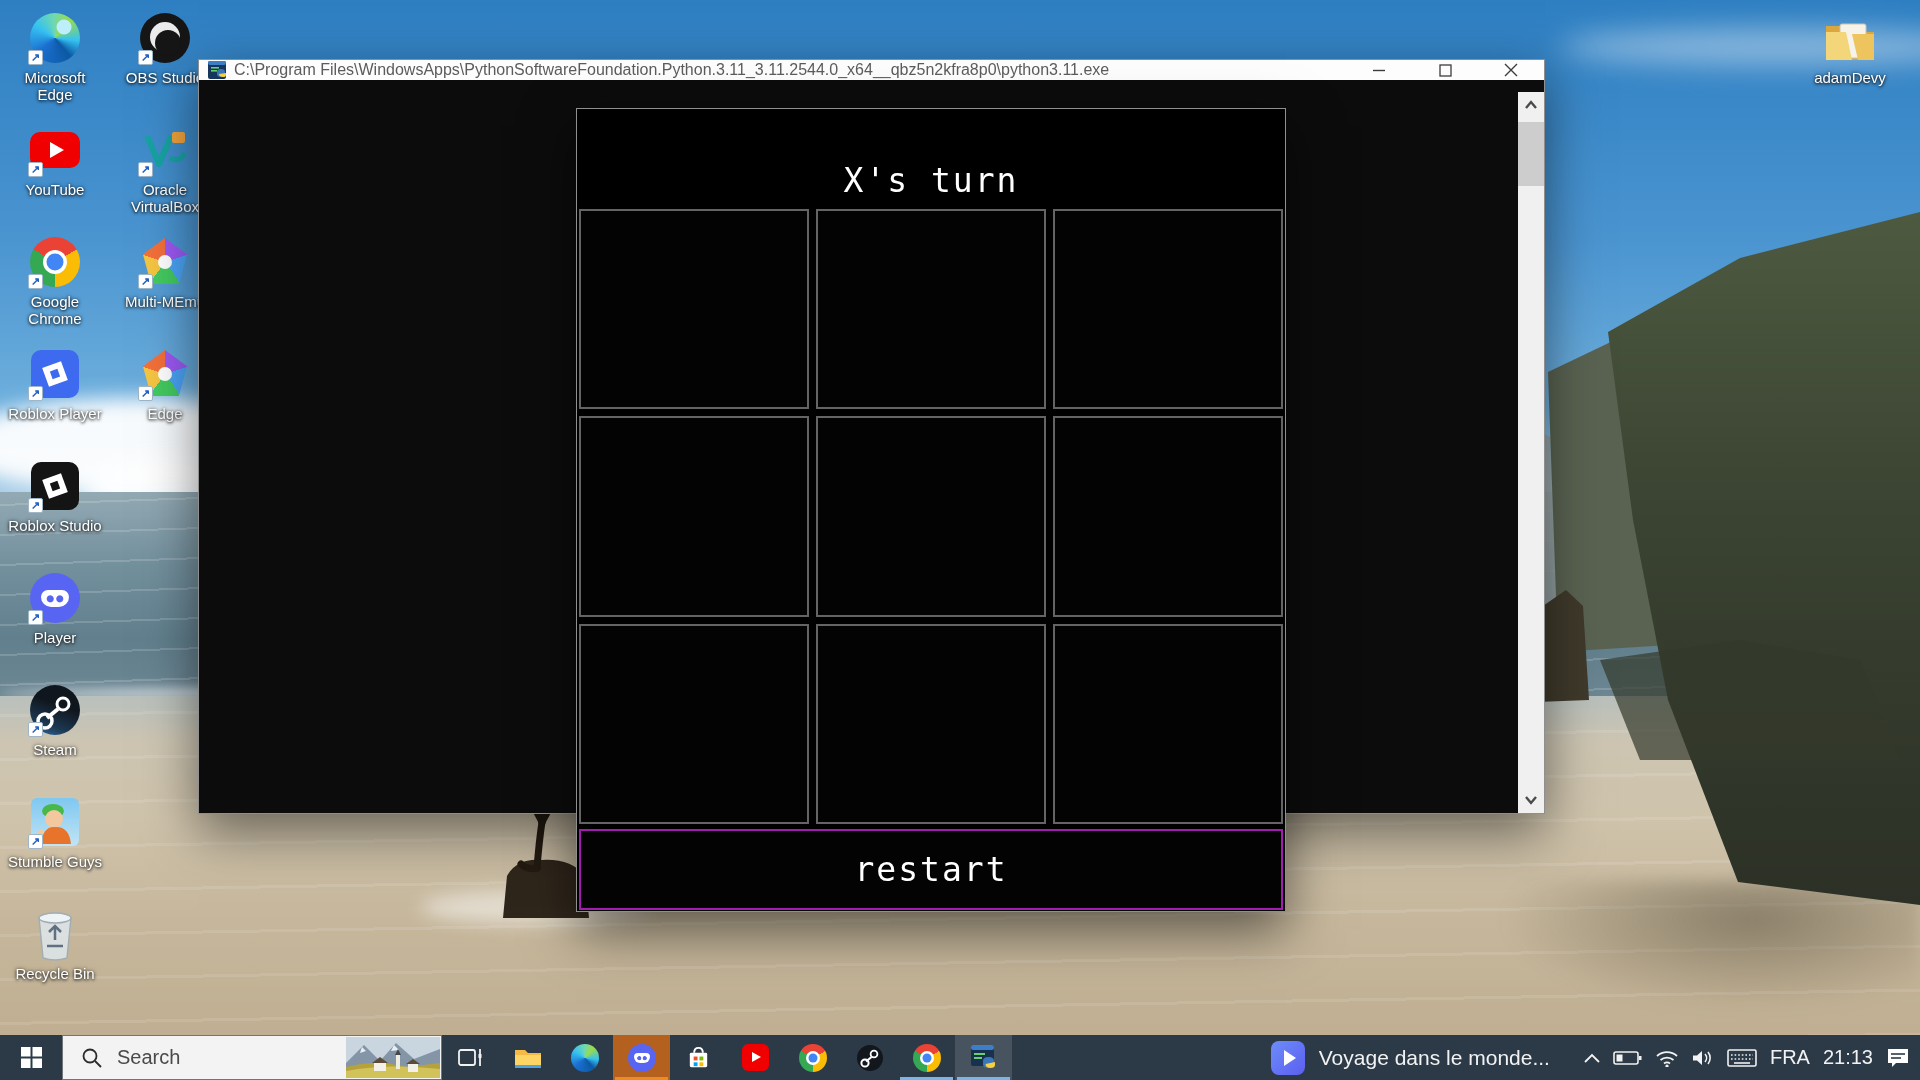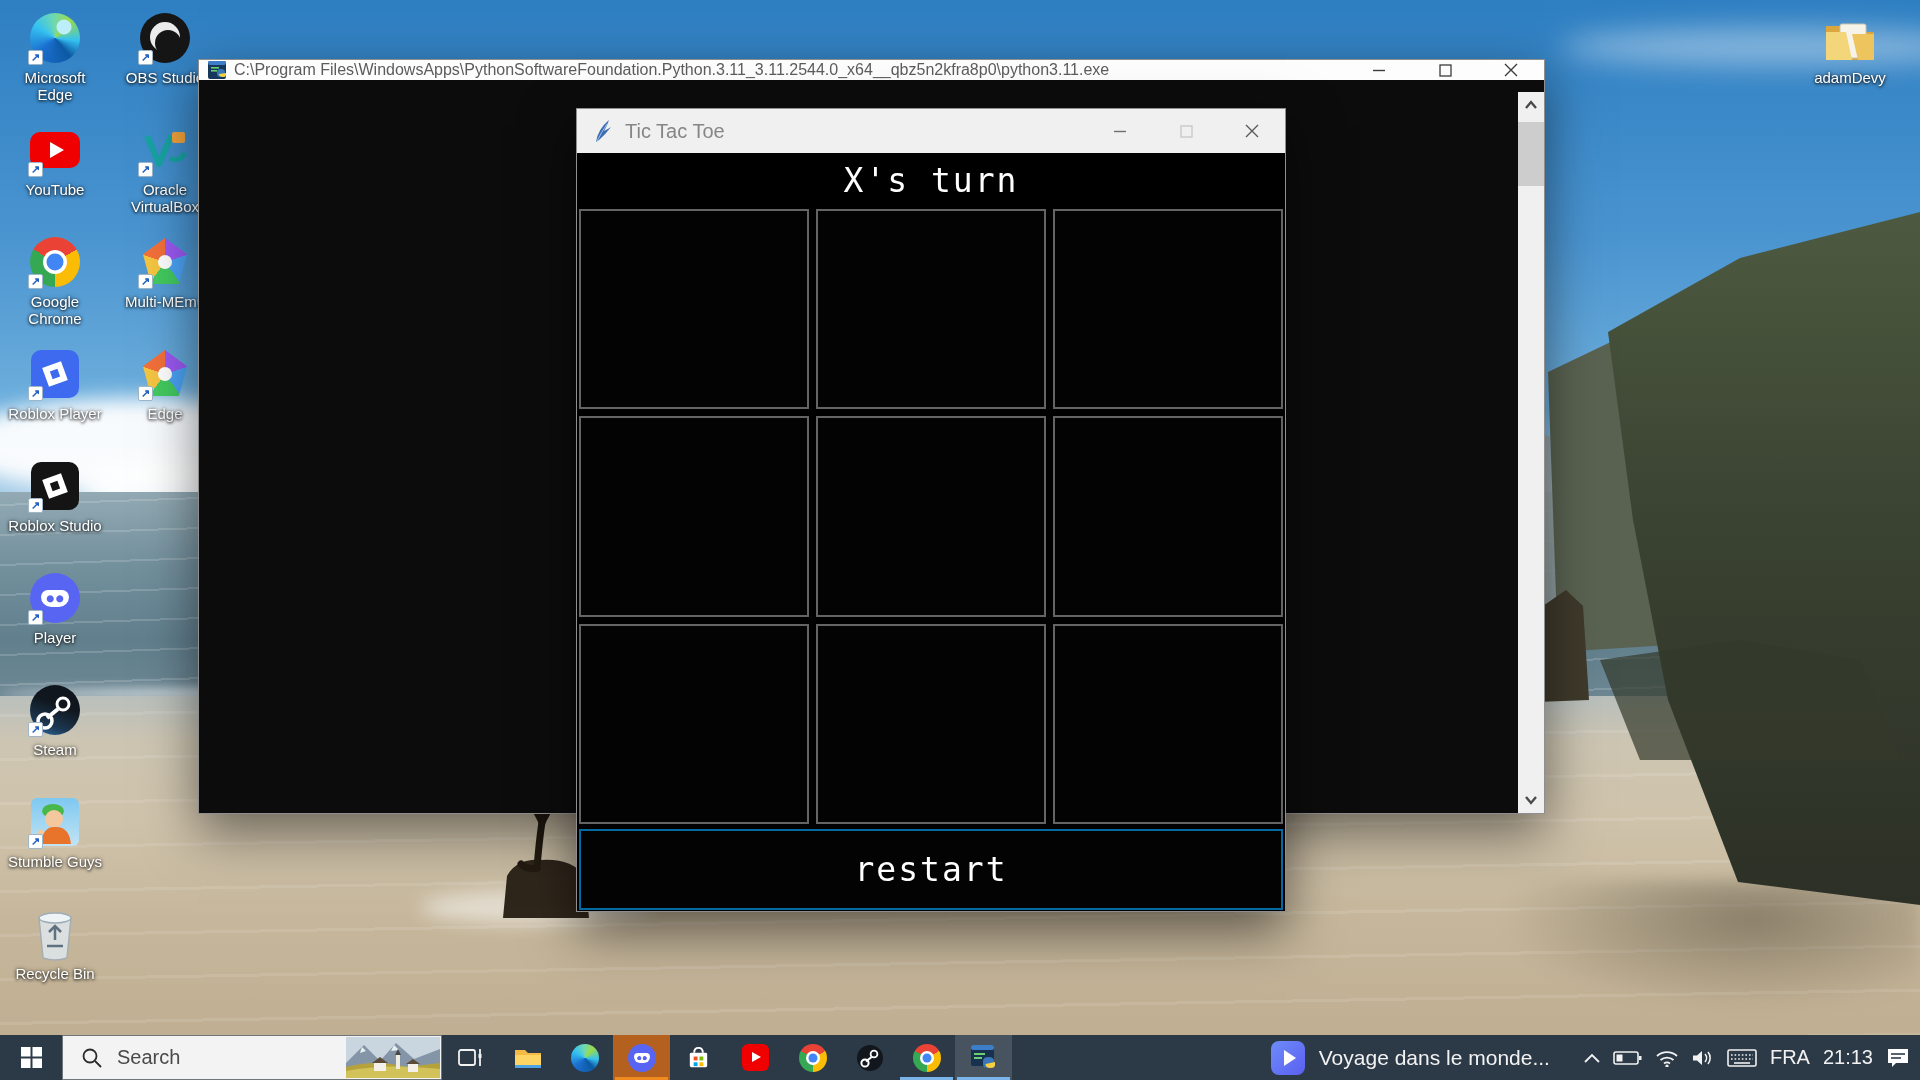--- a/index.html
+++ b/index.html
@@ -123,21 +123,21 @@
   .ttt-title { margin-left:12px; font-size:20px; color:#868686; }
   .ttt-controls { margin-left:auto; display:flex; height:44px; }
   .tbtn { width:66px; height:44px; display:flex; align-items:center; justify-content:center; }
   .ttt-body { position:absolute; left:0; top:44px; right:0; bottom:0; background:#000; }
   .ttt-status { position:absolute; left:0; top:0; right:0; height:54px; display:flex;
                 align-items:center; justify-content:center; color:#fff;
                 font-family:"DejaVu Sans Mono", monospace; font-size:33px; letter-spacing:2px; }
   .ttt-board { position:absolute; left:2px; right:2px; top:56px; height:615px; display:grid;
                grid-template-columns:repeat(3,1fr); grid-template-rows:repeat(3,1fr); gap:7px; background:#000; }
   .cell { border:2px solid #646464; background:#030303; }
-  .ttt-restart { position:absolute; left:2px; right:2px; top:676px; height:81px; border:2px solid #0369a1;
+  .ttt-restart { position:absolute; left:2px; right:2px; top:676px; height:81px; border:2px solid #a21caf;
                  background:#030303; color:#fff; font-family:"DejaVu Sans Mono", monospace;
                  font-size:33px; letter-spacing:2px; display:flex; align-items:center; justify-content:center;
                  cursor:pointer; }
 
   
   .taskbar { position:absolute; left:0; right:0; bottom:0; height:45px; background:#2c3a47;
              display:flex; align-items:stretch; z-index:50; }
   .tb-start { width:62px; display:flex; align-items:center; justify-content:center; }
   .tb-search { width:380px; background:#f3f3f3; border:1px solid #70757a; display:flex;
                align-items:center; position:relative; }
@@ -364,44 +364,20 @@
           </svg>
         <div class="con-thumb"></div>
         <svg class="scroll-arrow sa-down" viewBox="0 0 18 18">
             <path d="M4 6 L9 12 L14 6" fill="none" stroke="#4a4a4a" stroke-width="2.4"></path>
           </svg>
       </div>
     </div>
   </div>
 
   <div class="win-ttt">
-    <div class="ttt-titlebar">
-      <svg class="ttt-ico" viewBox="0 0 20 24">
-        <path d="M3 23 Q5 10 16 1 Q13 9 11 12 Q15 10 18 8 Q12 16 6 21 Z" fill="#3c6eb4"></path>
-        <path d="M4 22 Q8 14 14 5" stroke="#9fc0e8" stroke-width="1" fill="none"></path>
-      </svg>
-      <span class="ttt-title">Tic Tac Toe</span>
-      <div class="ttt-controls">
-        <div class="tbtn">
-          <svg width="14" height="14" viewBox="0 0 14 14">
-              <line x1="1" y1="7.5" x2="13" y2="7.5" stroke="#6e6e6e" stroke-width="1.4"></line>
-            </svg>
-        </div>
-        <div class="tbtn">
-          <svg width="13" height="13" viewBox="0 0 13 13">
-              <rect x="1" y="1" width="11" height="11" fill="none" stroke="#c6c6c6" stroke-width="1.3"></rect>
-            </svg>
-        </div>
-        <div class="tbtn">
-          <svg width="14" height="14" viewBox="0 0 14 14">
-              <path d="M1 1 L13 13 M13 1 L1 13" stroke="#5a5a5a" stroke-width="1.4"></path>
-            </svg>
-        </div>
-      </div>
-    </div>
     <div class="ttt-body">
       <div class="ttt-status">X's turn</div>
       <div class="ttt-board">
         <div class="cell"></div>
         <div class="cell"></div>
         <div class="cell"></div>
         <div class="cell"></div>
         <div class="cell"></div>
         <div class="cell"></div>
         <div class="cell"></div>

